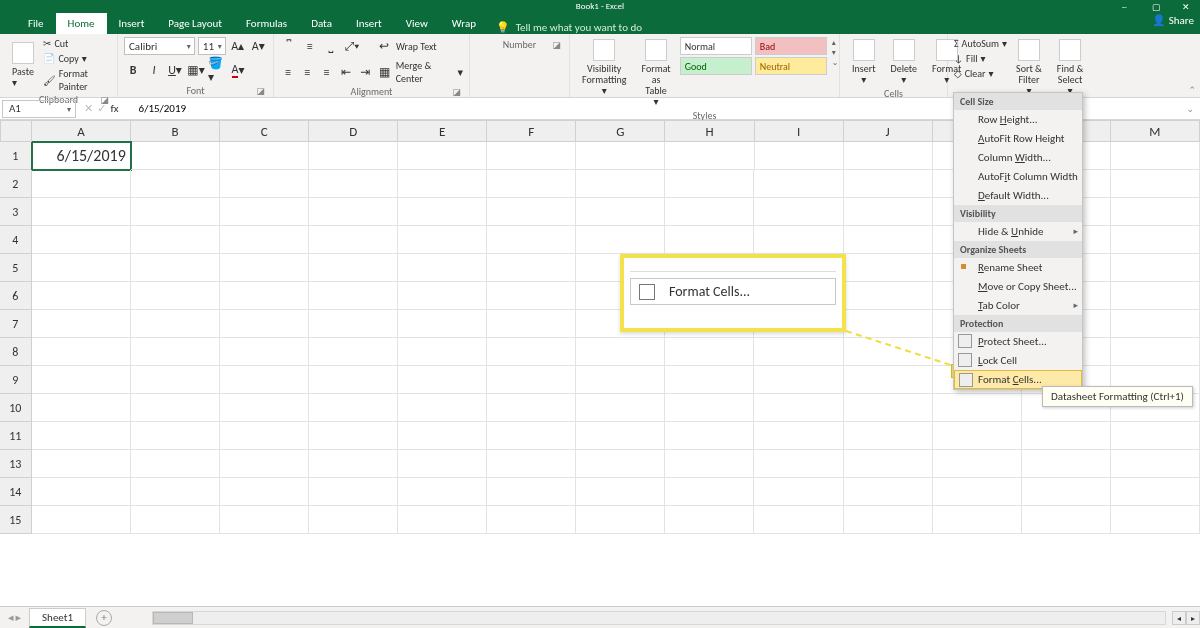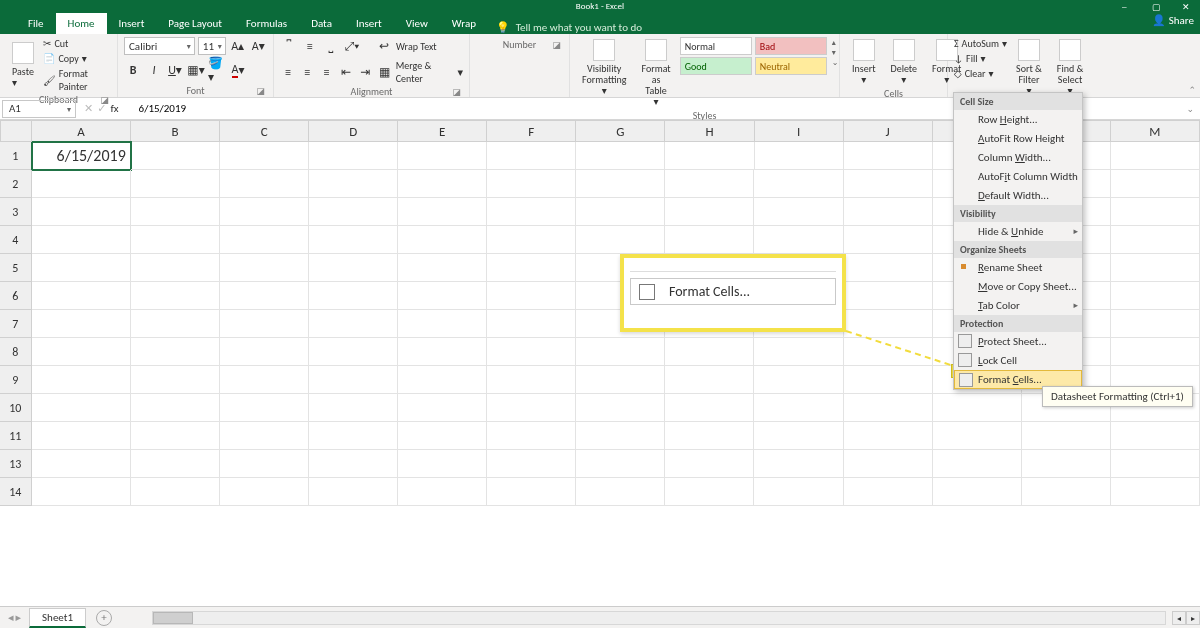--- a/index.html
+++ b/index.html
@@ -470,20 +470,36 @@
         <div class="cell" style="width: 90px;"></div>
         <div class="cell" style="width: 90px;"></div>
         <div class="cell" style="width: 90px;"></div>
         <div class="cell" style="width: 90px;"></div>
         <div class="cell" style="width: 90px;"></div>
         <div class="cell" style="width: 90px;"></div>
         <div class="cell" style="width: 90px;"></div>
       </div>
       <div class="gridrow">
         <div class="rowhead">14</div>
+        <div class="cell" style="width: 100px;"></div>
+        <div class="cell" style="width: 90px;"></div>
+        <div class="cell" style="width: 90px;"></div>
+        <div class="cell" style="width: 90px;"></div>
+        <div class="cell" style="width: 90px;"></div>
+        <div class="cell" style="width: 90px;"></div>
+        <div class="cell" style="width: 90px;"></div>
+        <div class="cell" style="width: 90px;"></div>
+        <div class="cell" style="width: 90px;"></div>
+        <div class="cell" style="width: 90px;"></div>
+        <div class="cell" style="width: 90px;"></div>
+        <div class="cell" style="width: 90px;"></div>
+        <div class="cell" style="width: 90px;"></div>
+      </div>
+      <div class="gridrow">
+        <div class="rowhead">15</div>
         <div class="cell" style="width: 100px;"></div>
         <div class="cell" style="width: 90px;"></div>
         <div class="cell" style="width: 90px;"></div>
         <div class="cell" style="width: 90px;"></div>
         <div class="cell" style="width: 90px;"></div>
         <div class="cell" style="width: 90px;"></div>
         <div class="cell" style="width: 90px;"></div>
         <div class="cell" style="width: 90px;"></div>
         <div class="cell" style="width: 90px;"></div>
         <div class="cell" style="width: 90px;"></div>

